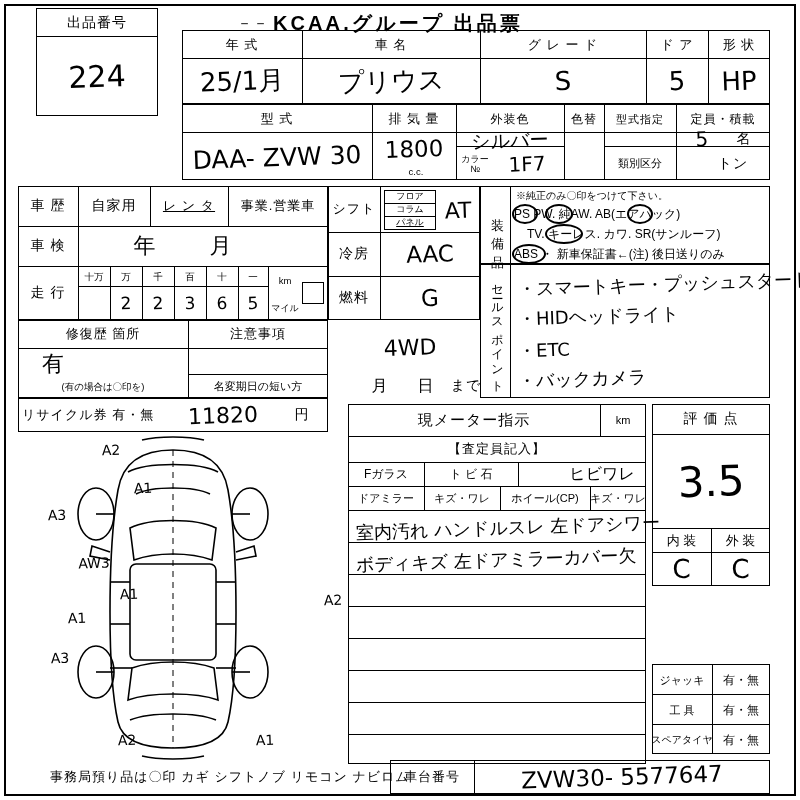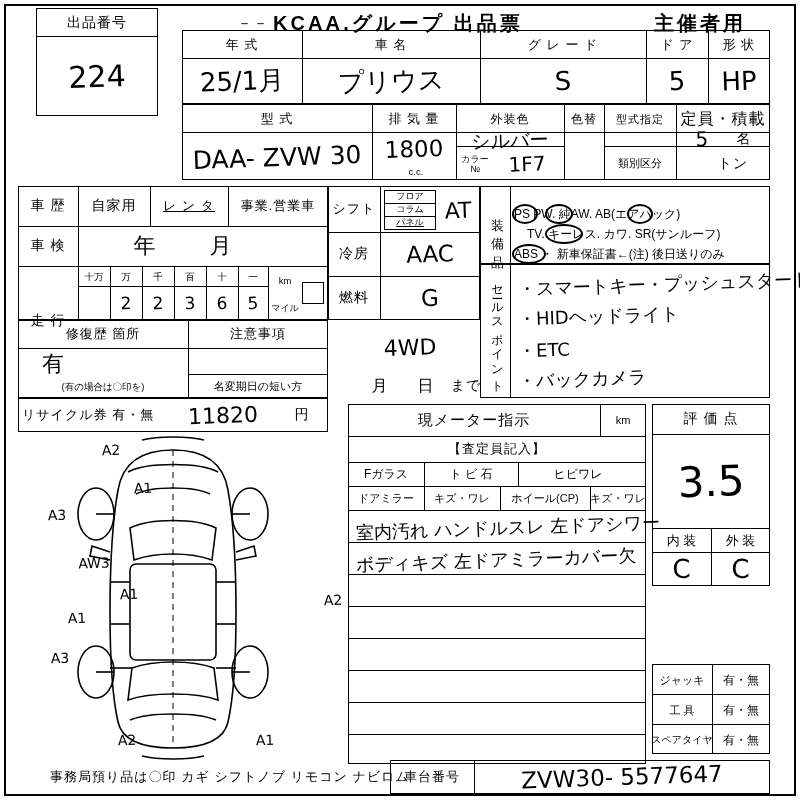--- a/index.html
+++ b/index.html
@@ -60,21 +60,20 @@
   <div class="box" style="left:4px;top:4px;width:792px;height:792px;border-width:2px;"></div>
 
   <div class="box" style="left:36px;top:8px;width:122px;height:108px;"></div>
   <div class="line hline" style="left:36px;top:36px;width:122px;"></div>
   <div class="lbl" style="left:36px;top:10px;width:122px;height:26px;font-size:14px;">出品番号</div>
   <div class="hw hw-lg" style="left:36px;top:40px;width:122px;height:72px;">224</div>
 
   <div class="lbl" style="left:228px;top:10px;width:50px;height:26px;font-size:15px;">－－</div>
   <div class="lbl ttl" style="left:276px;top:8px;width:64px;height:30px;">KCAA</div>
   <div class="lbl ttl" style="left:338px;top:8px;width:190px;height:30px;">.グループ 出品票</div>
-  <div class="lbl ttl" style="left:630px;top:8px;width:140px;height:30px;">主催者用</div>
 
   <div class="box" style="left:182px;top:30px;width:588px;height:74px;"></div>
   <div class="line hline" style="left:182px;top:58px;width:588px;"></div>
   <div class="line vline" style="left:302px;top:30px;height:74px;"></div>
   <div class="line vline" style="left:480px;top:30px;height:74px;"></div>
   <div class="line vline" style="left:646px;top:30px;height:74px;"></div>
   <div class="line vline" style="left:708px;top:30px;height:74px;"></div>
 
   <div class="lbl" style="left:182px;top:32px;width:120px;height:26px;">年  式</div>
   <div class="lbl" style="left:302px;top:32px;width:178px;height:26px;">車    名</div>
@@ -96,21 +95,21 @@
   <div class="line vline" style="left:604px;top:104px;height:76px;"></div>
   <div class="line vline" style="left:676px;top:104px;height:76px;"></div>
   <div class="line hline" style="left:604px;top:146px;width:166px;"></div>
   <div class="line hline" style="left:456px;top:146px;width:108px;"></div>
 
   <div class="lbl" style="left:182px;top:106px;width:190px;height:26px;">型      式</div>
   <div class="lbl" style="left:372px;top:106px;width:84px;height:26px;">排 気 量</div>
   <div class="lbl" style="left:456px;top:106px;width:108px;height:26px;font-size:12px;">外装色</div>
   <div class="lbl" style="left:564px;top:106px;width:40px;height:26px;font-size:12px;">色替</div>
   <div class="lbl" style="left:604px;top:106px;width:72px;height:26px;font-size:11px;">型式指定</div>
-  <div class="lbl" style="left:676px;top:106px;width:94px;height:26px;font-size:16px;">定員・積載</div>
+  <div class="lbl" style="left:676px;top:106px;width:94px;height:26px;font-size:12px;">定員・積載</div>
 
   <div class="hw" style="left:182px;top:136px;width:190px;height:42px;font-size:25px;">DAA- ZVW 30</div>
   <div class="hw" style="left:372px;top:132px;width:84px;height:34px;font-size:23px;">1800</div>
   <div class="lbl lbl-xs" style="left:396px;top:164px;width:40px;height:14px;">c.c.</div>
   <div class="hw hw-sm" style="left:456px;top:130px;width:108px;height:22px;font-size:19px;">シルバー</div>
   <div class="lbl lbl-xs" style="left:458px;top:152px;width:34px;height:24px;font-size:9px;line-height:10px;text-align:center;">カラー<br>№</div>
   <div class="hw hw-sm" style="left:494px;top:150px;width:66px;height:28px;font-size:20px;">1F7</div>
   <div class="lbl lbl-xs" style="left:604px;top:150px;width:72px;height:26px;font-size:11px;">類別区分</div>
   <div class="hw hw-sm" style="left:676px;top:128px;width:52px;height:22px;font-size:20px;">5</div>
   <div class="lbl" style="left:722px;top:128px;width:44px;height:22px;font-size:14px;">名</div>
@@ -125,21 +124,21 @@
 
   <div class="lbl" style="left:18px;top:188px;width:60px;height:36px;font-size:14px;">車 歴</div>
   <div class="lbl" style="left:78px;top:188px;width:72px;height:36px;font-size:14px;">自家用</div>
   <div class="lbl" style="left:150px;top:188px;width:78px;height:36px;font-size:13px;text-decoration:underline;">レ ン タ</div>
   <div class="lbl" style="left:228px;top:188px;width:100px;height:36px;font-size:13px;">事業.営業車</div>
 
   <div class="lbl" style="left:18px;top:228px;width:60px;height:36px;font-size:14px;">車 検</div>
   <div class="lbl" style="left:120px;top:228px;width:50px;height:36px;font-size:22px;">年</div>
   <div class="lbl" style="left:196px;top:228px;width:50px;height:36px;font-size:22px;">月</div>
 
-  <div class="lbl" style="left:18px;top:268px;width:60px;height:50px;font-size:14px;margin-top:28px;">走  行</div>
+  <div class="lbl" style="left:18px;top:268px;width:60px;height:50px;font-size:14px;">走  行</div>
 
   <div class="line hline" style="left:78px;top:286px;width:190px;"></div>
   <div class="line vline" style="left:110px;top:266px;height:54px;"></div>
   <div class="line vline" style="left:142px;top:266px;height:54px;"></div>
   <div class="line vline" style="left:174px;top:266px;height:54px;"></div>
   <div class="line vline" style="left:206px;top:266px;height:54px;"></div>
   <div class="line vline" style="left:238px;top:266px;height:54px;"></div>
   <div class="line vline" style="left:268px;top:266px;height:54px;"></div>
 
   <div class="lbl lbl-xs" style="left:78px;top:268px;width:32px;height:18px;">十万</div>
@@ -192,20 +191,21 @@
 
   <div class="lbl" style="left:328px;top:234px;width:52px;height:40px;font-size:14px;">冷房</div>
   <div class="hw hw-sm" style="left:380px;top:234px;width:100px;height:40px;font-size:23px;">AAC</div>
 
   <div class="lbl" style="left:328px;top:278px;width:52px;height:40px;font-size:14px;">燃料</div>
   <div class="hw hw-sm" style="left:380px;top:278px;width:100px;height:40px;font-size:23px;">G</div>
 
   <div class="box" style="left:480px;top:186px;width:290px;height:78px;"></div>
   <div class="line vline" style="left:510px;top:186px;height:212px;"></div>
   <div class="vert" style="position:absolute;left:486px;top:192px;width:22px;height:72px;font-size:13px;display:flex;align-items:center;justify-content:center;">装 備 品</div>
+  <div class="lbl lbl-xs" style="left:516px;top:188px;width:250px;height:16px;font-size:10px;justify-content:flex-start;">※純正のみ〇印をつけて下さい。</div>
   <div class="lbl lbl-sm" style="left:514px;top:204px;width:256px;height:20px;font-size:12px;justify-content:flex-start;">PS  PW. 純AW. AB(エアバック)</div>
   <div class="lbl lbl-sm" style="left:514px;top:224px;width:256px;height:20px;font-size:12px;justify-content:flex-start;margin-left:13px;">TV. キーレス. カワ. SR(サンルーフ)</div>
   <div class="lbl lbl-sm" style="left:514px;top:244px;width:256px;height:20px;font-size:12px;justify-content:flex-start;">ABS ・ 新車保証書←(注) 後日送りのみ</div>
 
   <div class="circ" style="left:512px;top:204px;width:26px;height:20px;"></div>
   <div class="circ" style="left:545px;top:204px;width:28px;height:20px;"></div>
   <div class="circ" style="left:627px;top:204px;width:26px;height:20px;"></div>
   <div class="circ" style="left:545px;top:224px;width:38px;height:20px;"></div>
   <div class="circ" style="left:512px;top:244px;width:34px;height:20px;"></div>
 
@@ -284,21 +284,21 @@
   <div class="line vline" style="left:600px;top:404px;height:32px;"></div>
 
   <div class="lbl" style="left:348px;top:406px;width:252px;height:28px;font-size:15px;">現メーター指示</div>
   <div class="lbl lbl-xs" style="left:600px;top:406px;width:46px;height:28px;font-size:11px;">km</div>
   <div class="lbl" style="left:348px;top:438px;width:298px;height:22px;font-size:13px;">【査定員記入】</div>
 
   <div class="line vline" style="left:424px;top:462px;height:24px;"></div>
   <div class="line vline" style="left:518px;top:462px;height:24px;"></div>
   <div class="lbl lbl-sm" style="left:348px;top:463px;width:76px;height:22px;font-size:12px;">Fガラス</div>
   <div class="lbl lbl-sm" style="left:424px;top:463px;width:94px;height:22px;font-size:12px;">ト ビ 石</div>
-  <div class="lbl lbl-sm" style="left:514px;top:463px;width:128px;height:22px;font-size:12px;">ヒビワレ</div>
+  <div class="lbl lbl-sm" style="left:538px;top:463px;width:128px;height:22px;font-size:16px;">ヒビワレ</div>
 
   <div class="line vline" style="left:424px;top:486px;height:24px;"></div>
   <div class="line vline" style="left:500px;top:486px;height:24px;"></div>
   <div class="line vline" style="left:590px;top:486px;height:24px;"></div>
   <div class="lbl lbl-xs" style="left:348px;top:487px;width:76px;height:22px;font-size:11px;">ドアミラー</div>
   <div class="lbl lbl-xs" style="left:424px;top:487px;width:76px;height:22px;font-size:11px;">キズ・ワレ</div>
   <div class="lbl lbl-xs" style="left:500px;top:487px;width:90px;height:22px;font-size:11px;">ホイール(CP)</div>
   <div class="lbl lbl-xs" style="left:590px;top:487px;width:56px;height:22px;font-size:11px;">キズ・ワレ</div>
 
   <div class="hw hw-sm" style="left:356px;top:512px;width:290px;height:32px;font-size:18px;justify-content:flex-start;">室内汚れ  ハンドルスレ  左ドアシワー</div>

